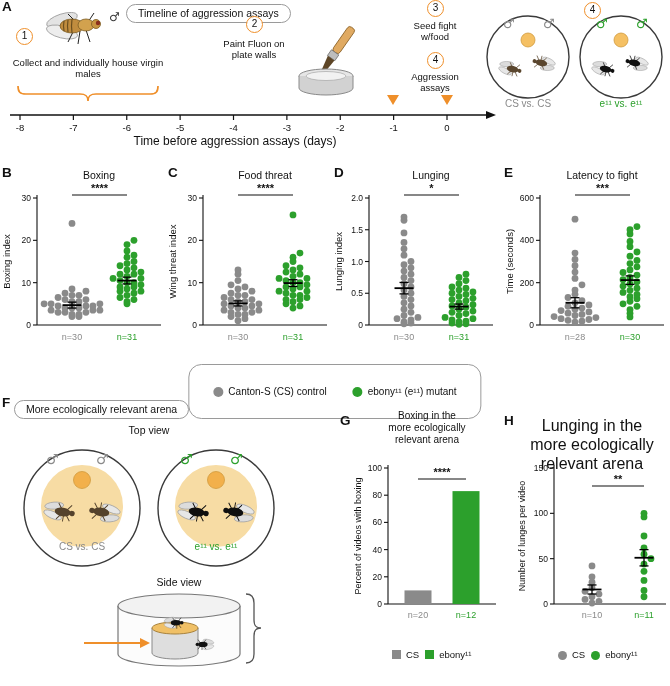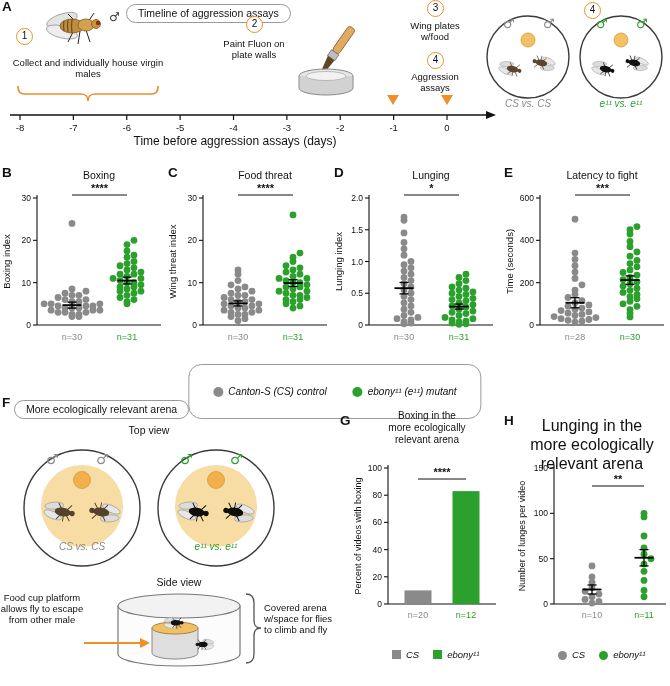--- a/index.html
+++ b/index.html
@@ -5,27 +5,27 @@
   *{box-sizing:border-box}
   html,body{margin:0;padding:0}
   body{width:670px;height:686px;background:#fff;font-family:"Liberation Sans","DejaVu Sans",sans-serif;color:#111}
   .fig{position:relative;width:670px;height:686px;overflow:hidden}
   svg{position:absolute;overflow:visible}
   .pletter{position:absolute;font-size:13.5px;font-weight:bold;line-height:1}
   .roundbox{position:absolute;border:1.2px solid #9a9a9a;border-radius:11px;padding:2.5px 11px;font-size:10.5px;line-height:1.1;white-space:nowrap;background:#fff}
   .stepnum{position:absolute;width:17px;height:17px;border:1.6px solid #ef8f2a;border-radius:50%;font-size:10px;line-height:13.5px;text-align:center;background:#fff}
   .cap{position:absolute;font-size:9.5px;line-height:1.18;text-align:center}
   .ptitle{position:absolute;font-size:10.5px;line-height:1.18;text-align:center}
-  .it{font-style:italic}
+  .it{}
   .gray{color:#8a8a8a}
   .green{color:#2ca02c}
   .dk{color:#3a3a3a}
   .male{position:absolute;font-size:13px;font-weight:bold;line-height:1;font-family:"DejaVu Sans",sans-serif}
   .legend{position:absolute;border:1.2px solid #9a9a9a;border-radius:13px;padding:21px 24px;display:flex;gap:26px;align-items:center;font-size:10px;background:#fff;white-space:nowrap;left:50%;transform:translateX(-50%)}
-  .sublegend{position:absolute;display:flex;gap:14px;align-items:center;font-size:9.5px;white-space:nowrap}
+  .sublegend{position:absolute;display:flex;gap:6px;align-items:center;font-size:9.5px;white-space:nowrap}
   .mk{display:inline-block;width:10px;height:10px;border-radius:50%;margin-right:5px;vertical-align:-1.5px}
   .mks{display:inline-block;width:9px;height:9px;margin-right:5px;vertical-align:-1px}
   .bg-gray{background:#8a8a8a}
   .bg-green{background:#2ca02c}
 </style>
 </head>
 <body>
 
 <div class="fig">
 
@@ -102,21 +102,21 @@
 
   <div class="pletter" style="left:2px;top:0">A</div>
   <div class="roundbox" style="left:126px;top:4px">Timeline of aggression assays</div>
   <div class="stepnum" style="left:16px;top:28px">1</div>
   <div class="stepnum" style="left:246px;top:16px">2</div>
   <div class="stepnum" style="left:427px;top:0">3</div>
   <div class="stepnum" style="left:427px;top:52px">4</div>
   <div class="stepnum" style="left:584px;top:2px">4</div>
   <div class="cap" style="left:212px;top:38px;width:84px">Paint Fluon on plate walls</div>
   <div class="cap" style="left:6px;top:57px;width:164px">Collect and individually house virgin males</div>
-  <div class="cap" style="left:402px;top:20px;width:66px">Wing plates w/food</div>
+  <div class="cap" style="left:402px;top:20px;width:66px">Seed fight w/food</div>
   <div class="cap" style="left:402px;top:71px;width:66px">Aggression assays</div>
   <span class="male dk" style="left:109px;top:11px;font-size:12px">♂</span>
   <span class="male gray" style="left:503px;top:17px">♂</span>
   <span class="male gray" style="left:543px;top:17px">♂</span>
   <span class="male green" style="left:596px;top:17px">♂</span>
   <span class="male green" style="left:636px;top:17px">♂</span>
   <div class="cap" style="left:58px;top:134px;width:354px;font-size:12px">Time before aggression assays (days)</div>
   <div class="cap it gray" style="left:483px;top:98px;width:90px;font-size:10px">CS vs. CS</div>
   <div class="cap it green" style="left:576px;top:98px;width:90px;font-size:10px">e¹¹ vs. e¹¹</div>
 
@@ -505,22 +505,20 @@
   <div class="pletter" style="left:2px;top:396px">F</div>
   <div class="roundbox" style="left:14px;top:400px">More ecologically relevant arena</div>
   <div class="cap" style="left:99px;top:424px;width:100px;font-size:10.5px">Top view</div>
   <span class="male gray" style="left:46px;top:452px;font-size:14px">♂</span>
   <span class="male gray" style="left:96px;top:452px;font-size:14px">♂</span>
   <span class="male green" style="left:180px;top:452px;font-size:14px">♂</span>
   <span class="male green" style="left:230px;top:452px;font-size:14px">♂</span>
   <div class="cap it gray" style="left:32px;top:541px;width:100px;font-size:10px">CS vs. CS</div>
   <div class="cap it green" style="left:166px;top:541px;width:100px;font-size:10px">e¹¹ vs. e¹¹</div>
   <div class="cap" style="left:129px;top:576px;width:100px;font-size:10.5px">Side view</div>
-  <div class="cap" style="left:0;top:592px;width:84px">Food cup platform allows fly to escape from other male</div>
-  <div class="cap" style="left:264px;top:602px;width:76px;text-align:left">Covered arena w/space for flies to climb and fly</div>
 
   <div class="pletter" style="left:340px;top:414px">G</div>
   <div class="ptitle" style="left:352px;top:410px;width:150px;font-size:10px">
     <div>Boxing in the</div>
     <div>more ecologically</div>
     <div>relevant arena</div>
   </div>
   <svg style="left:352px;top:452px" width="150" height="200">
       <line x1="36" y1="13" x2="36" y2="152" stroke="#111" stroke-width="1.1"></line>
       <line x1="36" y1="152" x2="144" y2="152" stroke="#111" stroke-width="1.1"></line>

